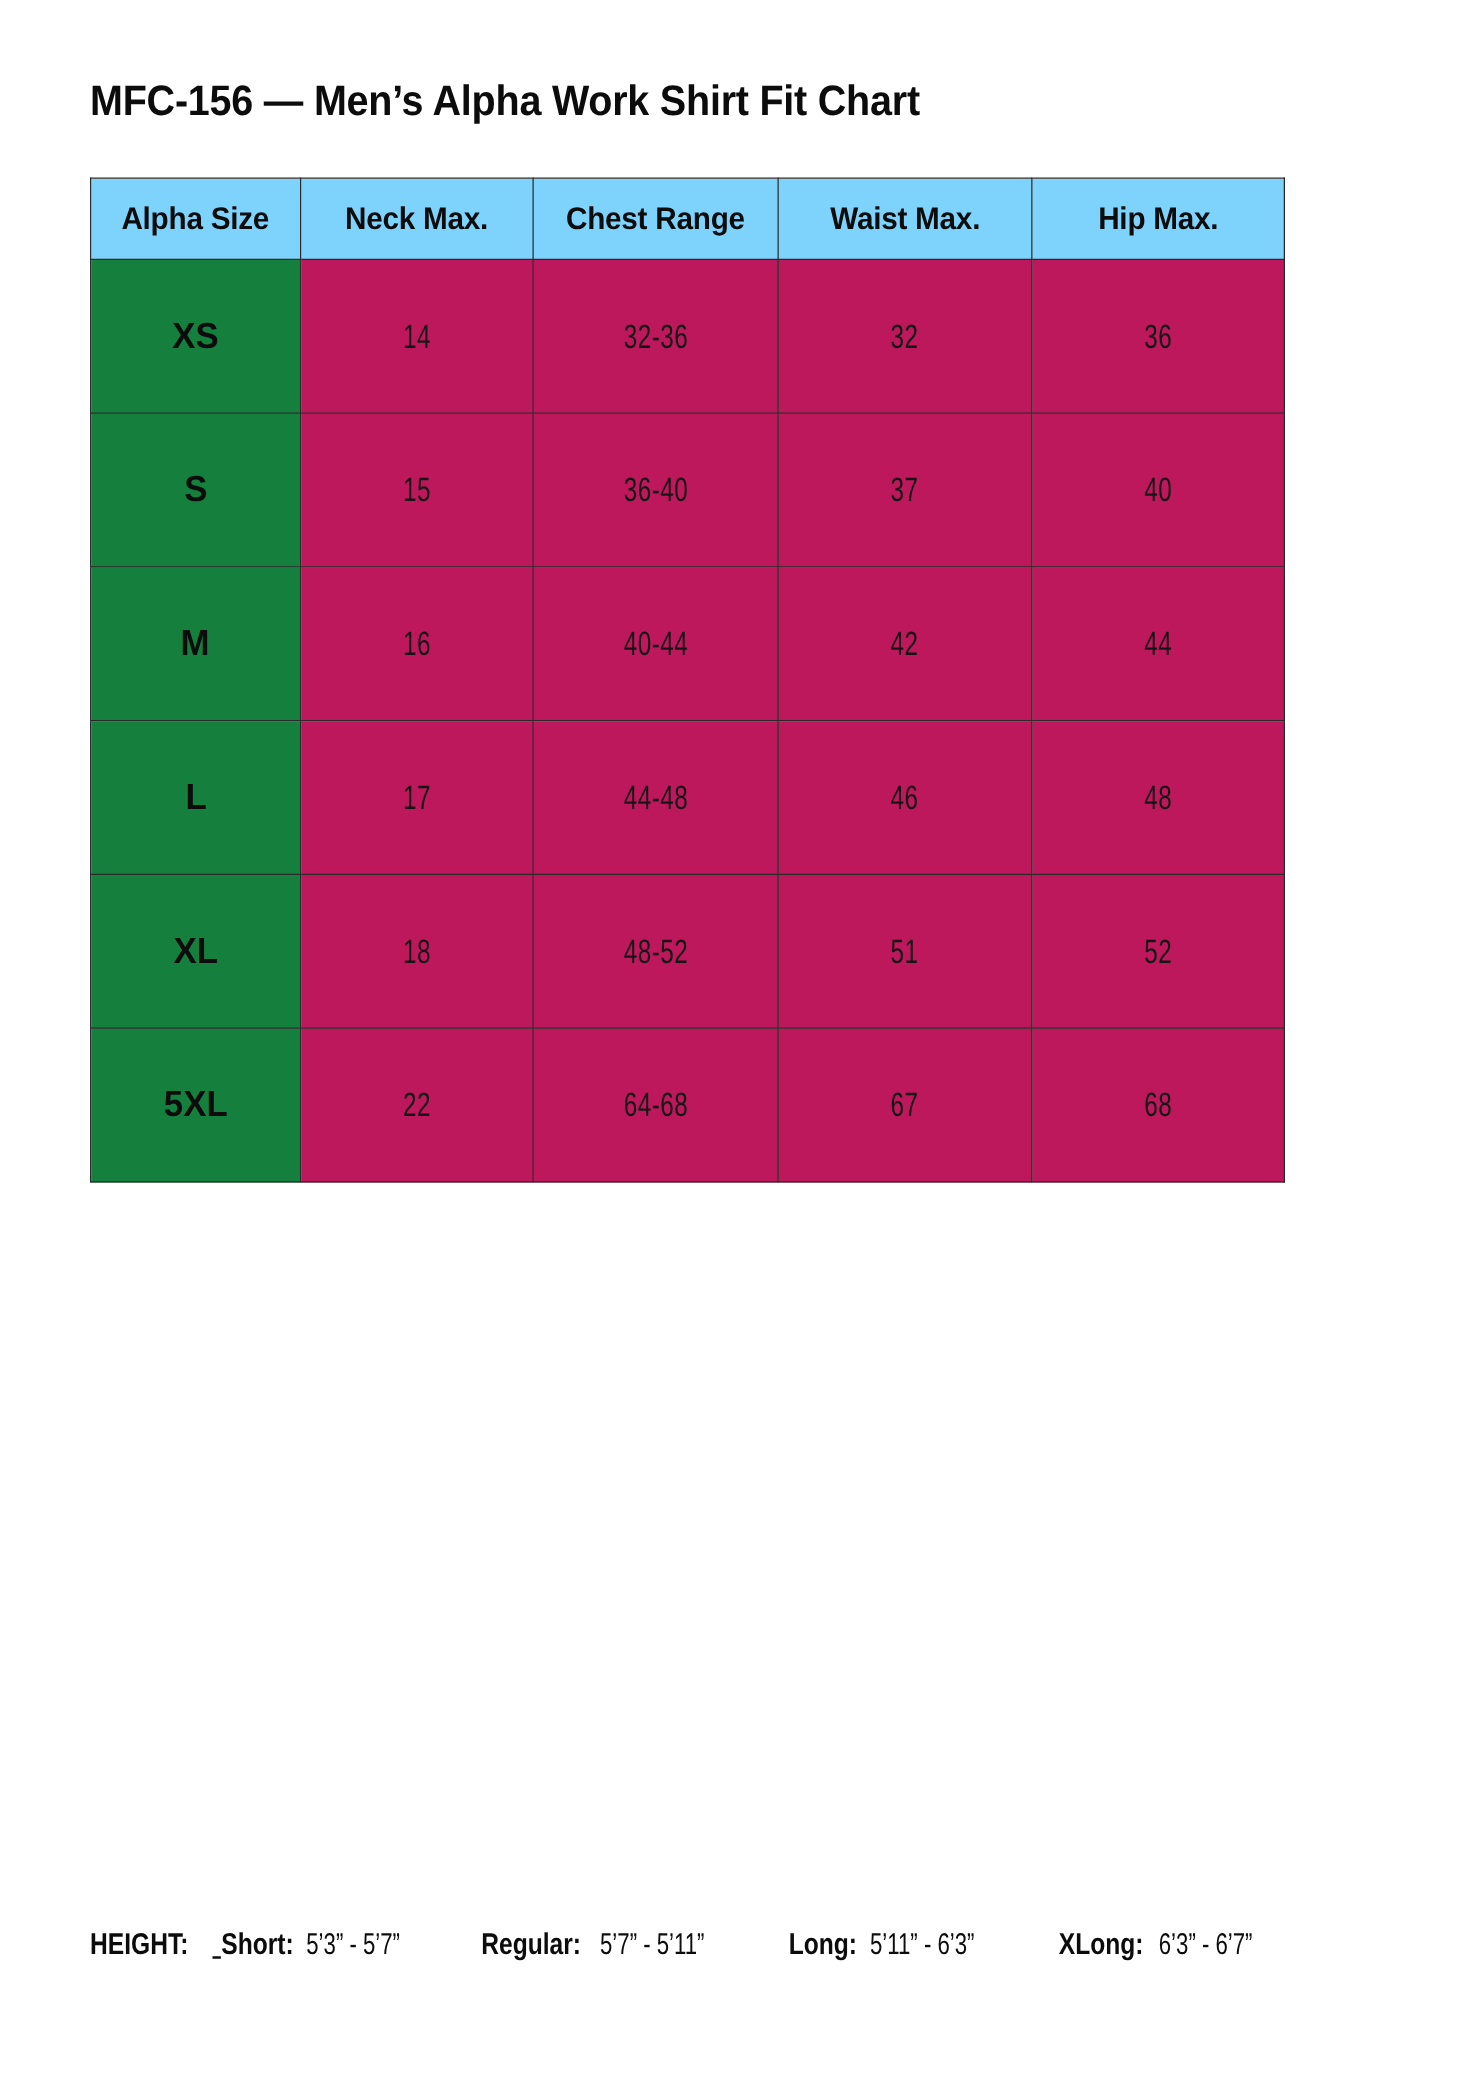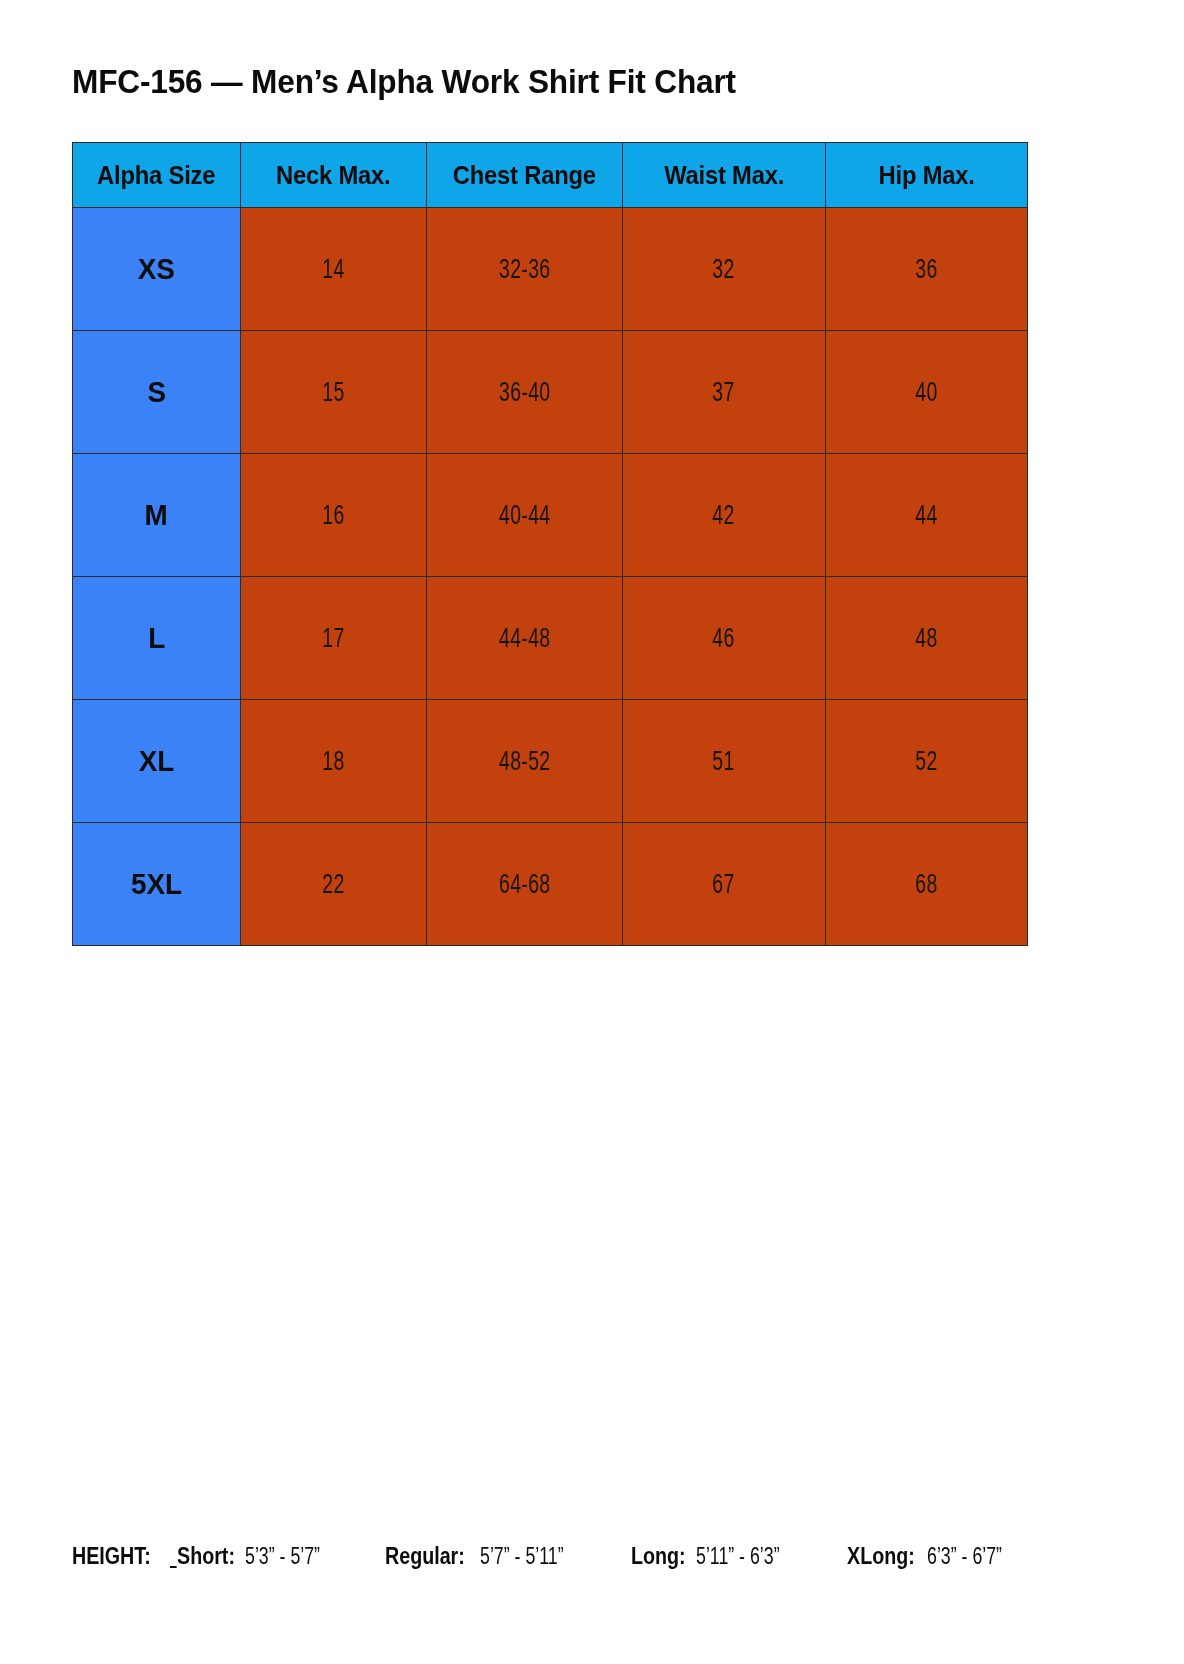--- a/index.html
+++ b/index.html
@@ -57,39 +57,39 @@
   table.fit-table col.c-neck   { width: 186px; }
   table.fit-table col.c-chest  { width: 196px; }
   table.fit-table col.c-waist  { width: 203px; }
   table.fit-table col.c-hip    { width: 202px; }
 
   table.fit-table th,
   table.fit-table td {
     border: 1.6px solid #2a2a2a;
     text-align: center;
     vertical-align: middle;
-    background: #c2410c;
+    background: #be185d;
     padding: 0;
   }
   table.fit-table thead th {
-    background: #0ea5e9;
+    background: #7dd3fc;
     height: 64px;
     font-size: 25px;
     font-weight: 700;
     letter-spacing: -0.2px;
     color: #0c0c0c;
     transform: none;
   }
   table.fit-table thead th span.hlabel {
     display: inline-block;
     transform: scaleX(0.95);
   }
   table.fit-table tbody tr { height: 123px; }
   table.fit-table tbody td.size-cell {
-    background: #3b82f6;
+    background: #15803d;
     font-size: 29px;
     font-weight: 700;
     letter-spacing: 0px;
     color: #0c0c0c;
   }
   table.fit-table tbody td.size-cell span {
     display: inline-block;
     transform: scaleX(0.96);
   }
   table.fit-table tbody td.val-cell {

